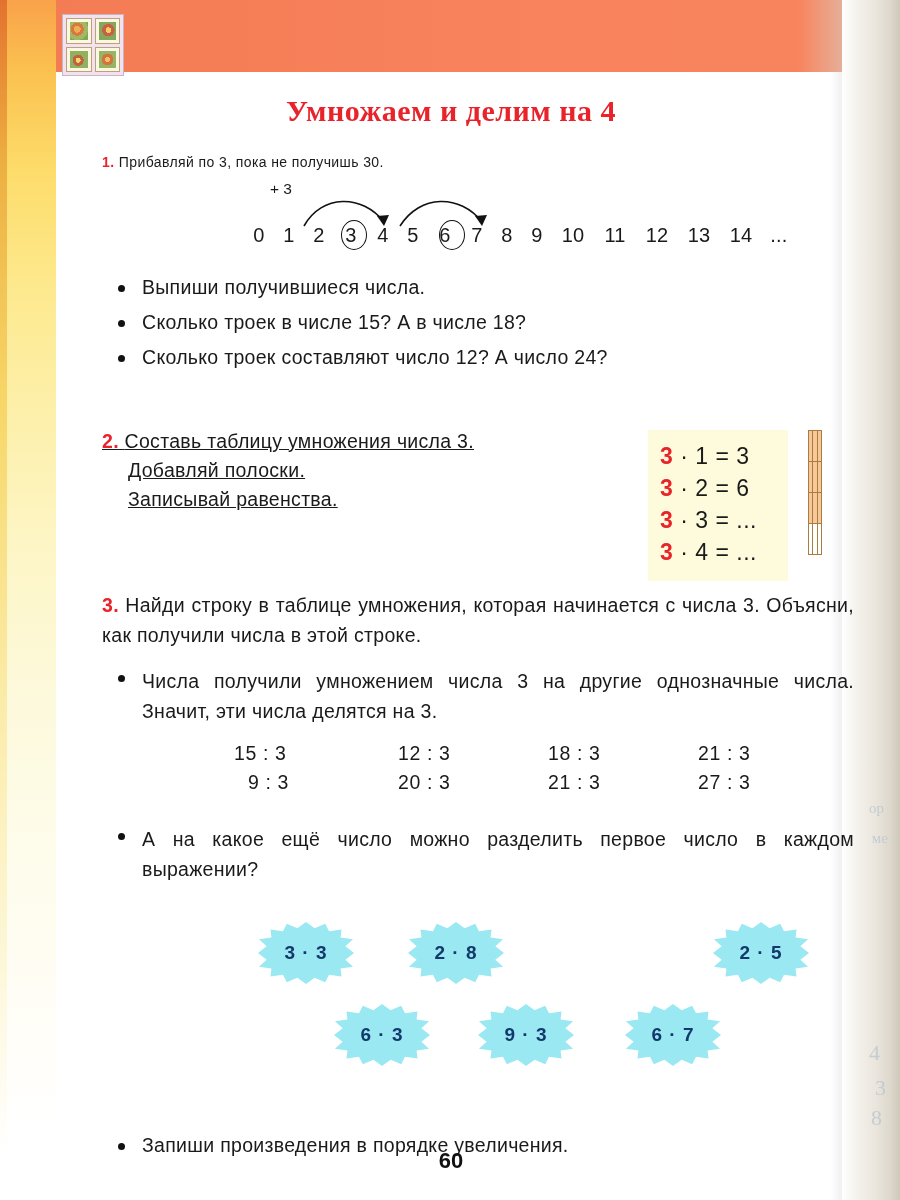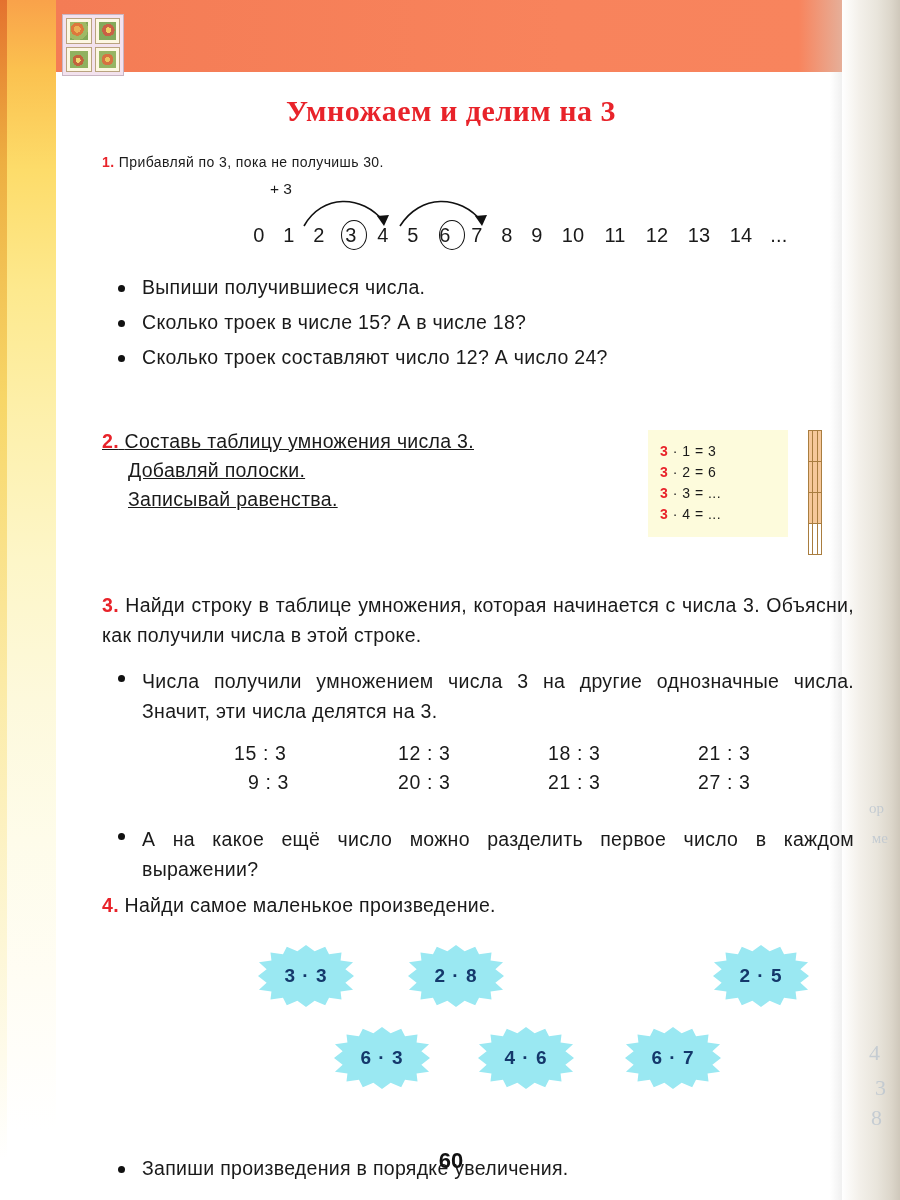--- a/index.html
+++ b/index.html
@@ -106,21 +106,21 @@
     content:"";position:absolute;left:16px;top:9px;width:7px;height:7px;background:#111;border-radius:50%;
   }
 
   
   #task2{left:46px;top:358px;width:720px;}
   #task2 .l{margin-bottom:6px;font-size:19.5px;letter-spacing:.3px;text-decoration:underline;}
   .yellow-box{
     position:absolute;left:546px;top:0px;width:140px;
     background:#fdfbdc;padding:8px 12px 10px 12px;box-sizing:border-box;
   }
-  .yellow-box div{font-size:14px;margin:5px 0;letter-spacing:.5px;}
+  .yellow-box div{font-size:23px;margin:5px 0;letter-spacing:.5px;}
   .yellow-box b{color:#e8232a;}
   .grid-wrap{position:absolute;left:706px;top:0px;}
   table.grid{border-collapse:collapse;}
   table.grid td{width:28px;height:28px;border:1px solid #a97d3f;background:#ffffff;}
   table.grid td.fill{background:#f6c89a;}
 
   
   #task3{left:46px;top:518px;width:752px;}
   #task3 .p{font-size:19.5px;line-height:30px;letter-spacing:.3px;text-align:justify;}
   .expr-table{margin:10px 0 0 130px;font-size:19.5px;}
@@ -160,21 +160,21 @@
   <div class="right-edge"></div>
   <div class="right-edge-shadow"></div>
   <div class="bleed-text" style="top:800px;right:16px;">ор</div>
   <div class="bleed-text" style="top:830px;right:12px;">ме</div>
   <div class="bleed-text" style="top:1040px;right:20px;font-size:22px;">4</div>
   <div class="bleed-text" style="top:1075px;right:14px;font-size:22px;">3</div>
   <div class="bleed-text" style="top:1105px;right:18px;font-size:22px;">8</div>
 
   <div class="content">
 
-    <h1 class="title">Умножаем и делим на 3</h1>
+    <h1 class="title">Умножаем и делим на 4</h1>
 
     <div class="task" id="task1">
       <div class="line1">
         <span class="num">1.</span>
         <span class="txt">Прибавляй по 3, пока не получишь 30.</span>
       </div>
 
       <div class="numline-wrap">
         <div class="plus3">+ 3</div>
 
@@ -268,34 +268,30 @@
         </tr>
       </tbody>
         </table>
 
       <ul class="bullets" style="margin-top:26px;">
         <li style="text-align:justify;line-height:30px;">А на какое ещё число можно разделить первое число в каждом выражении?</li>
       </ul>
     </div>
 
     <div class="task" id="task4">
-      <div style="font-size:19.5px;letter-spacing:.3px;">
-        <span class="num">4.</span>
-        <span class="txt">Найди самое маленькое произведение.</span>
-      </div>
 
       <div class="star-row" style="margin-top:28px;">
         <div class="star" style="left:156px;top:0;">3 · 3</div>
         <div class="star" style="left:306px;top:0;">2 · 8</div>
         <div class="star" style="left:611px;top:0;">2 · 5</div>
       </div>
 
       <div class="star-row" style="margin-top:4px;">
         <div class="star" style="left:232px;top:0;">6 · 3</div>
-        <div class="star" style="left:376px;top:0;">4 · 6</div>
+        <div class="star" style="left:376px;top:0;">9 · 3</div>
         <div class="star" style="left:523px;top:0;">6 · 7</div>
       </div>
 
       <ul class="bullets" style="margin-top:52px;">
         <li>Запиши произведения в порядке увеличения.</li>
       </ul>
     </div>
 
     <div class="page-num">60</div>
   </div>

